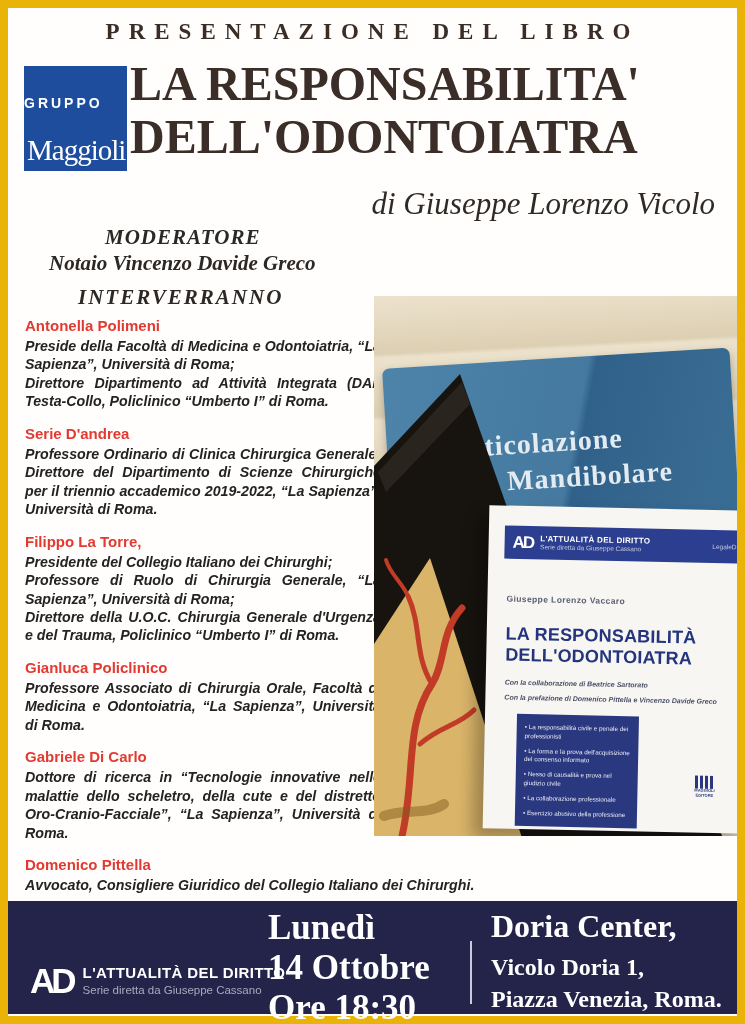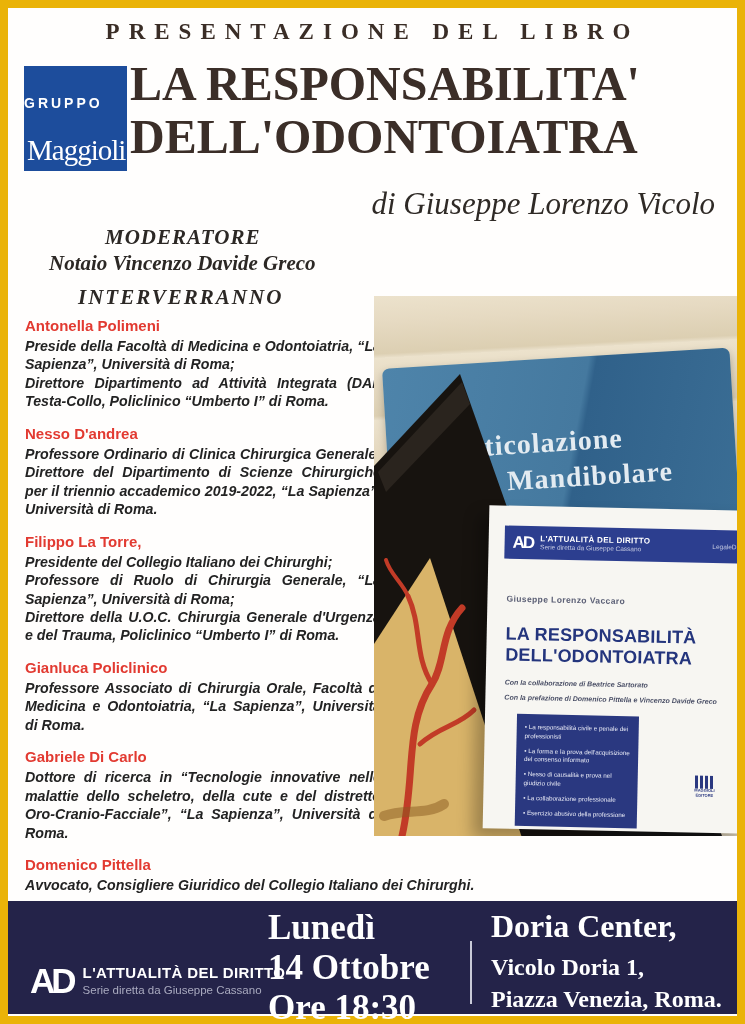--- a/index.html
+++ b/index.html
@@ -112,21 +112,21 @@
     <div class="serif-ital moderator-name">Notaio Vincenzo Davide Greco</div>
     <div class="serif-ital speakers-label">INTERVERRANNO</div>
 
     <div class="speakers">
       <div class="speaker">
         <div class="speaker-name">Antonella Polimeni</div>
         <div class="speaker-bio">Preside della Facoltà di Medicina e Odontoiatria, “La Sapienza”, Università di Roma;
 Direttore Dipartimento ad Attività Integrata (DAI) Testa-Collo, Policlinico “Umberto I” di Roma.</div>
       </div>
       <div class="speaker">
-        <div class="speaker-name">Nesso D'andrea</div>
+        <div class="speaker-name">Serie D'andrea</div>
         <div class="speaker-bio">Professore Ordinario di Clinica Chirurgica Generale; Direttore del Dipartimento di Scienze Chirurgiche per il triennio accademico 2019-2022, “La Sapienza”, Università di Roma.</div>
       </div>
       <div class="speaker">
         <div class="speaker-name">Filippo La Torre,</div>
         <div class="speaker-bio">Presidente del Collegio Italiano dei Chirurghi;
 Professore di Ruolo di Chirurgia Generale, “La Sapienza”, Università di Roma;
 Direttore della U.O.C. Chirurgia Generale d'Urgenza e del Trauma, Policlinico “Umberto I” di Roma.</div>
       </div>
       <div class="speaker">
         <div class="speaker-name">Gianluca Policlinico</div>

